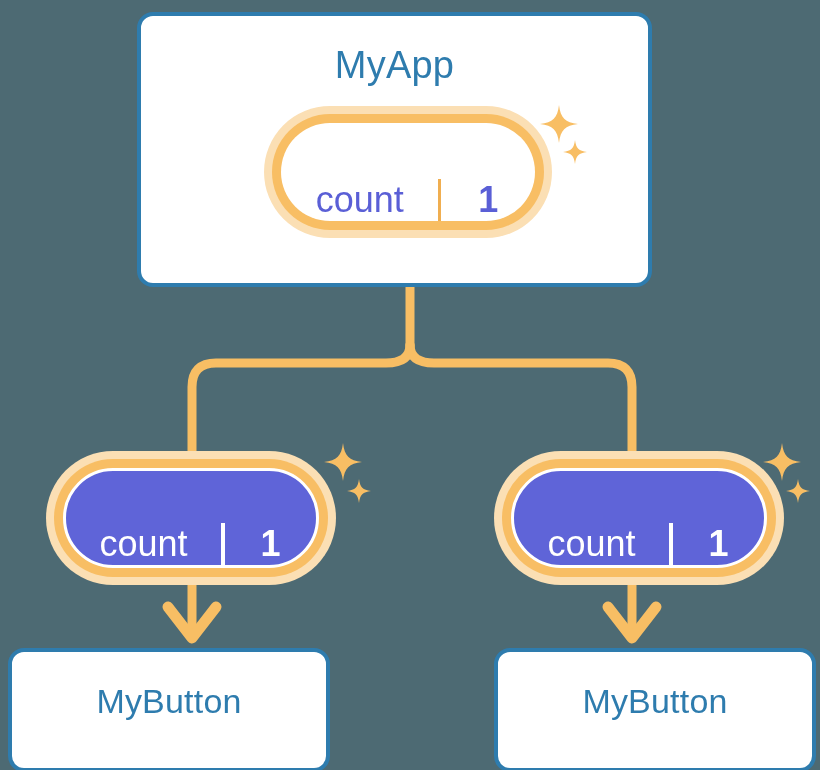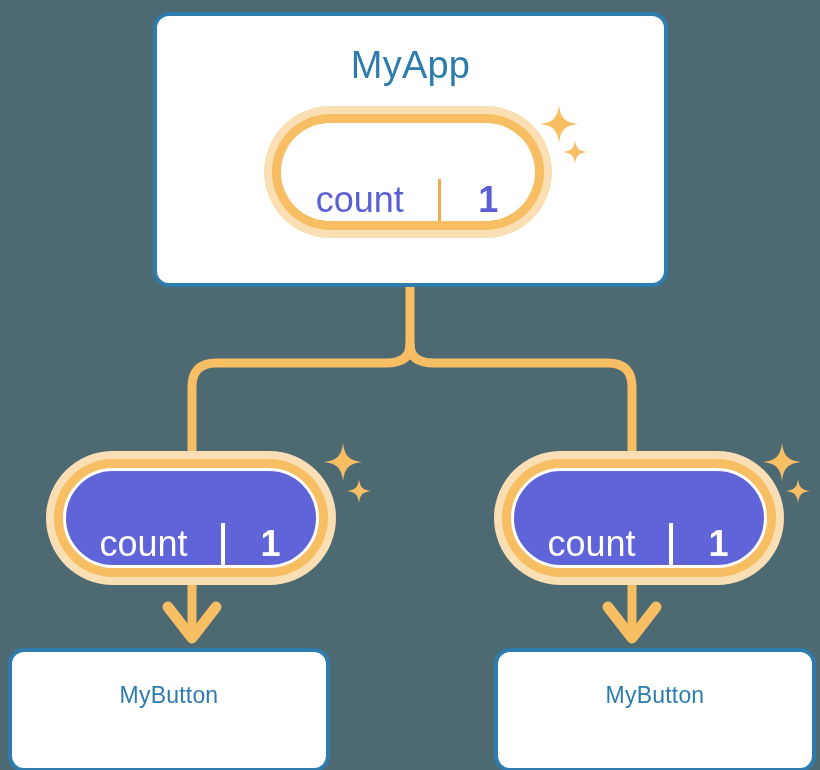--- a/index.html
+++ b/index.html
@@ -38,39 +38,39 @@
   .card-title {
     color: #2e7cae;
     font-size: 38px;
     font-weight: 400;
     letter-spacing: 0.2px;
     text-align: center;
     white-space: nowrap;
   }
 
   #app-card {
-    left: 153px;
+    left: 137px;
     top: 12px;
     width: 515px;
     height: 275px;
   }
   #app-card .card-title {
     margin-top: 28px;
   }
 
   .btn-card {
     width: 322px;
     height: 124px;
     top: 648px;
   }
   #btn-card-left  { left: 8px; }
   #btn-card-right { left: 494px; }
   .btn-card .card-title {
     margin-top: 30px;
-    font-size: 23px;
+    font-size: 34px;
   }
 
   
   .pill-wrap {
     position: absolute;
   }
   .pill-ring {
     position: relative;
     box-sizing: border-box;
     border-radius: 999px;

